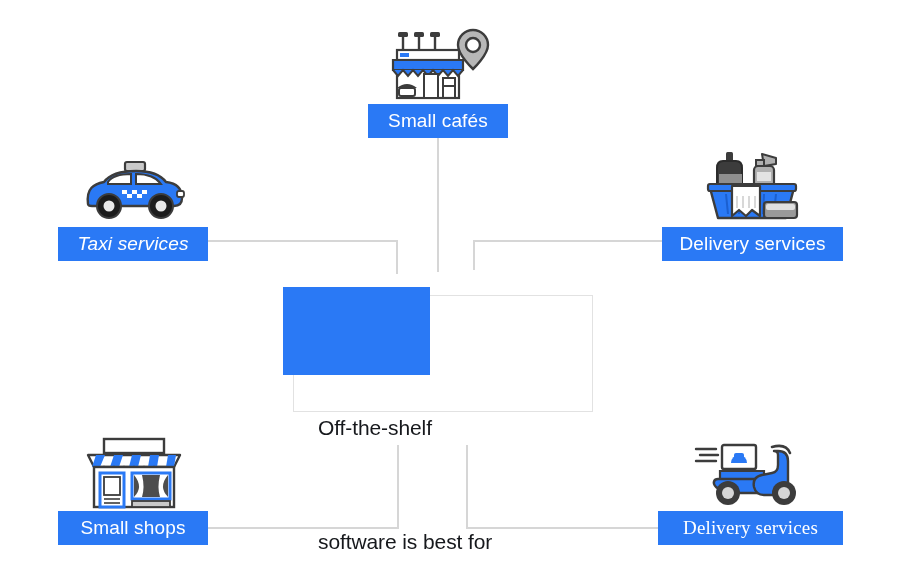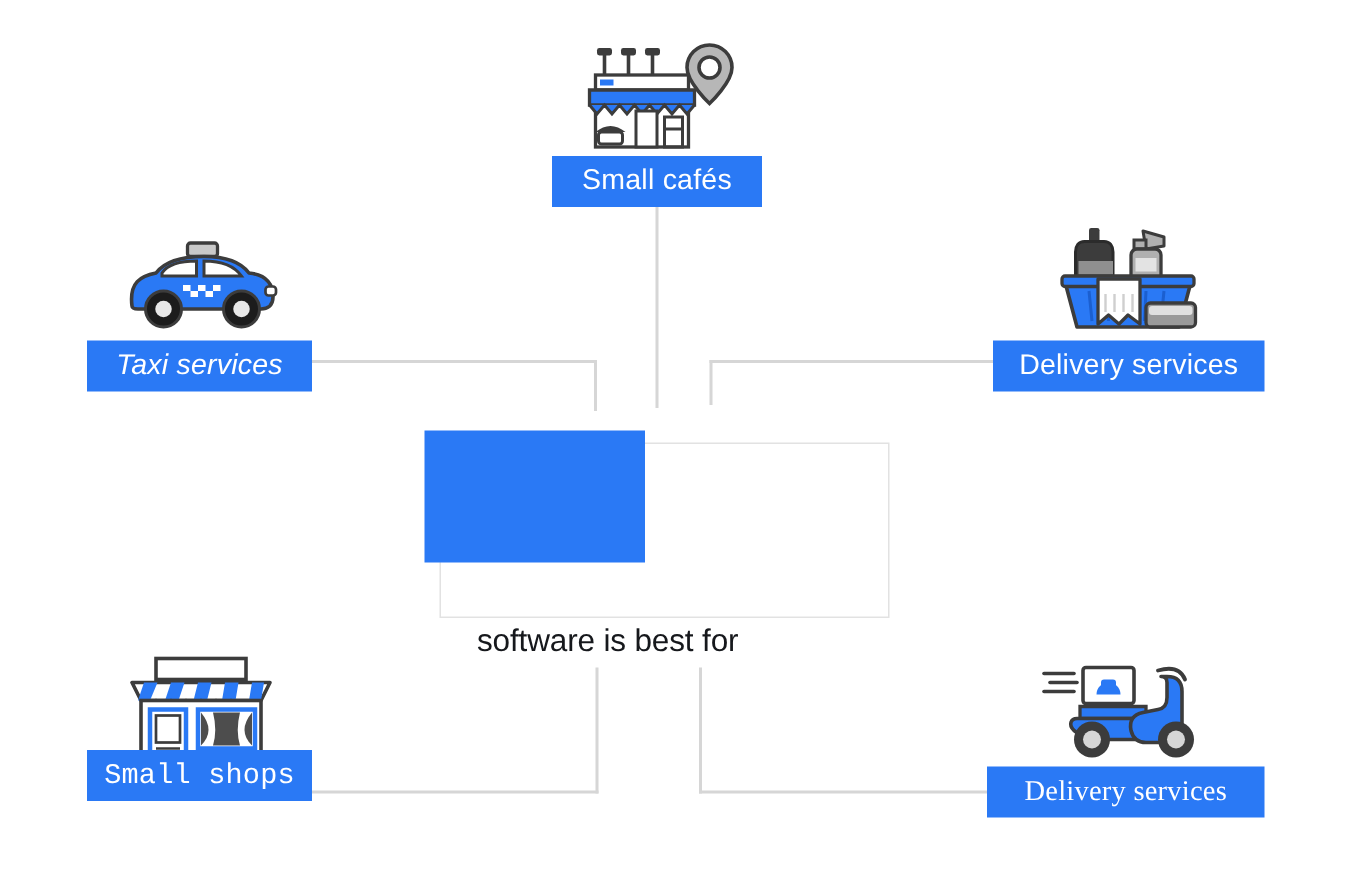--- a/index.html
+++ b/index.html
@@ -69,21 +69,21 @@
     display: flex;
     align-items: center;
     justify-content: center;
     letter-spacing: 0.15px;
     box-sizing: border-box;
   }
 
   #chip-cafes     { left: 368px; top: 104px; width: 140px; height: 34px; }
   #chip-taxi      { left: 58px;  top: 227px; width: 150px; height: 34px; font-style: italic; }
   #chip-cleaning  { left: 662px; top: 227px; width: 181px; height: 34px; }
-  #chip-shops     { left: 58px;  top: 500px; width: 150px; height: 34px; font-family: Liberation Mono, monospace; }
+  #chip-shops     { left: 58px;  top: 511px; width: 150px; height: 34px; }
   #chip-delivery  { left: 658px; top: 511px; width: 185px; height: 34px; font-family: Liberation Serif, serif; }
 
   
   .icon-wrap {
     position: absolute;
     display: block;
   }
   #icon-cafes    { left: 387px; top: 22px;  width: 104px; height: 80px; }
   #icon-taxi     { left: 78px;  top: 158px; width: 112px; height: 68px; }
   #icon-cleaning { left: 704px; top: 150px; width: 96px;  height: 76px; }
@@ -107,20 +107,21 @@
 
   <div class="conn conn-h" style="left:208px; top:527px; width:191px;"></div>
   <div class="conn conn-v" style="left:397px; top:445px; height:84px;"></div>
 
   <div class="conn conn-h" style="left:466px; top:527px; width:192px;"></div>
   <div class="conn conn-v" style="left:466px; top:445px; height:84px;"></div>
 
   <div id="center-outline-box"></div>
   <div id="center-blue-block"></div>
   <div id="center-text">
+    <span class="line">Off-the-shelf</span>
     <span class="line">software is best for</span>
   </div>
 
   <div class="icon-wrap" id="icon-cafes">
     <svg width="104" height="80" viewBox="0 0 104 80">
 
       <g stroke="#3c3c3c" stroke-width="2.4" fill="none">
         <line x1="16" y1="14" x2="16" y2="28"></line>
         <line x1="32" y1="14" x2="32" y2="28"></line>
         <line x1="48" y1="14" x2="48" y2="28"></line>

